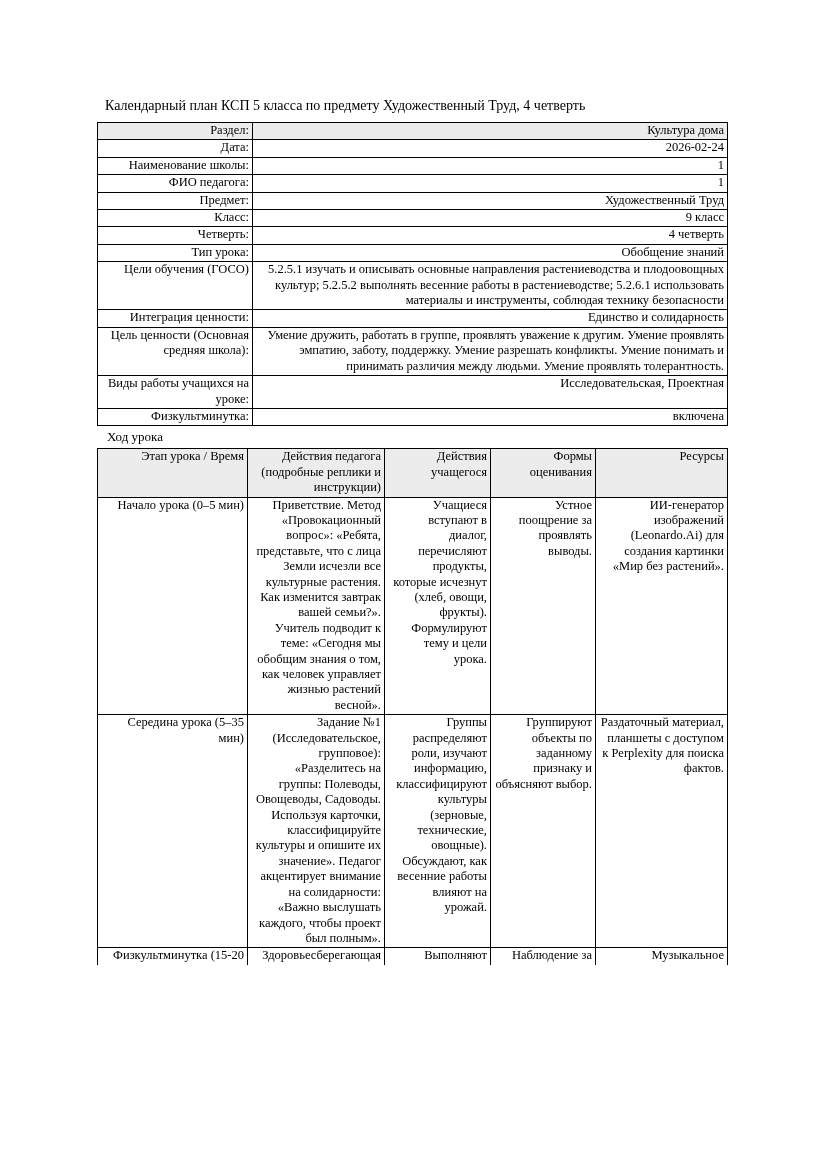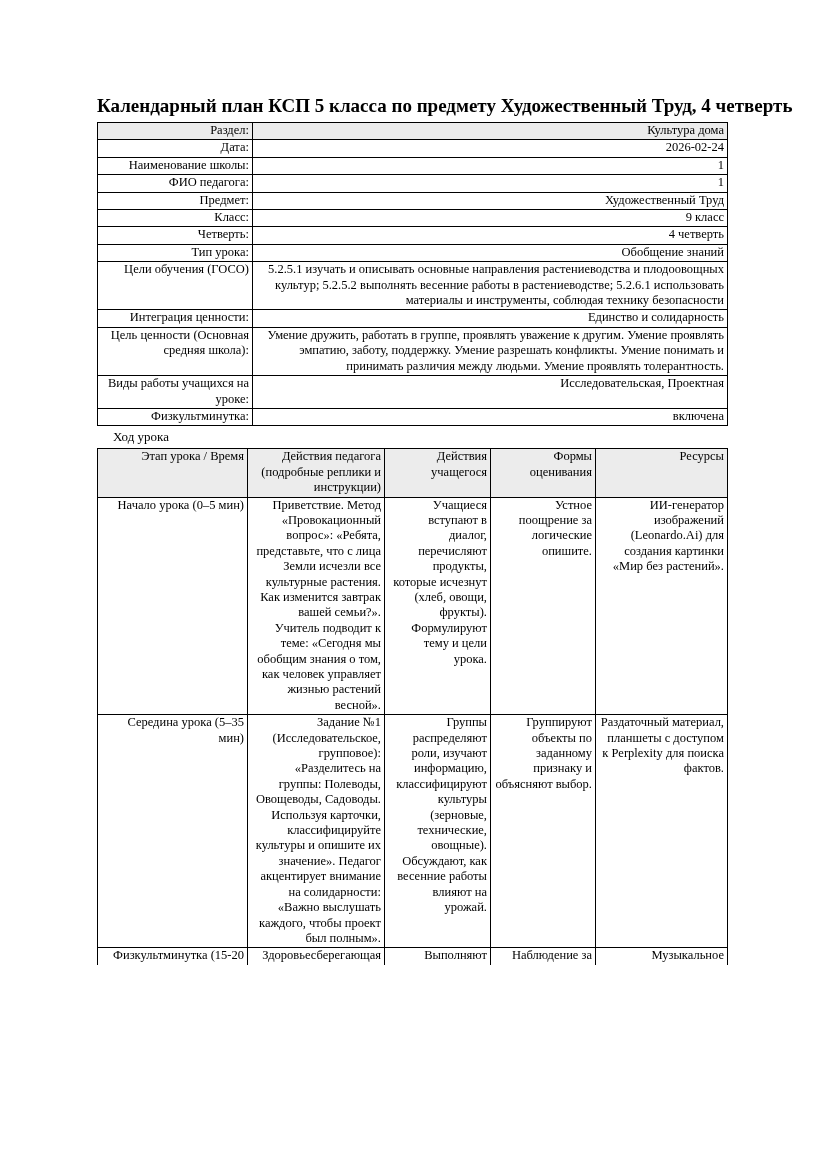--- a/index.html
+++ b/index.html
@@ -15,24 +15,24 @@
     font-family: "Liberation Serif", "DejaVu Serif", serif;
     color: #000;
   }
   .page {
     position: absolute;
     left: 97px;
     top: 98px;
     width: 631px;
   }
   .doc-title {
-    font-size: 19px;
+    font-size: 14px;
     line-height: 16px;
-    margin: 0 0 8px 0;
-    font-weight: bold;
+    margin: 0 0 8px 8px;
+    font-weight: normal;
     white-space: nowrap;
   }
   table {
     border-collapse: collapse;
     width: 630px;
     table-layout: fixed;
     font-size: 12.5px;
     line-height: 15.4px;
   }
   td, th {
@@ -47,21 +47,21 @@
   #info-table col.c-label { width: 155px; }
   #info-table col.c-value { width: 475px; }
   #lesson-table col.c1 { width: 150px; }
   #lesson-table col.c2 { width: 137px; }
   #lesson-table col.c3 { width: 106px; }
   #lesson-table col.c4 { width: 105px; }
   #lesson-table col.c5 { width: 132px; }
   .section-heading {
     font-size: 13px;
     line-height: 15px;
-    margin: 3px 0 4px 16px;
+    margin: 3px 0 4px 10px;
     font-weight: normal;
   }
   tr.clipped td {
     border-bottom: none;
     height: 15px;
     max-height: 15px;
     overflow: hidden;
     white-space: nowrap;
   }
 </style>
@@ -150,21 +150,21 @@
           <th class="shaded">Действия учащегося</th>
           <th class="shaded">Формы оценивания</th>
           <th class="shaded">Ресурсы</th>
         </tr>
       </thead>
     <tbody id="lesson-body">
         <tr>
           <td>Начало урока (0–5 мин)</td>
           <td>Приветствие. Метод «Провокационный вопрос»: «Ребята, представьте, что с лица Земли исчезли все культурные растения. Как изменится завтрак вашей семьи?». Учитель подводит к теме: «Сегодня мы обобщим знания о том, как человек управляет жизнью растений весной».</td>
           <td>Учащиеся вступают в диалог, перечисляют продукты, которые исчезнут (хлеб, овощи, фрукты). Формулируют тему и цели урока.</td>
-          <td>Устное поощрение за логические опишите.</td>
+          <td>Устное поощрение за проявлять выводы.</td>
           <td>ИИ-генератор изображений (Leonardo.Ai) для создания картинки «Мир без растений».</td>
         </tr>
         <tr>
           <td>Середина урока (5–35 мин)</td>
           <td>Задание №1 (Исследовательское, групповое): «Разделитесь на группы: Полеводы, Овощеводы, Садоводы. Используя карточки, классифицируйте культуры и опишите их значение». Педагог акцентирует внимание на солидарности: «Важно выслушать каждого, чтобы проект был полным».</td>
           <td>Группы распределяют роли, изучают информацию, классифицируют культуры (зерновые, технические, овощные). Обсуждают, как весенние работы влияют на урожай.</td>
           <td>Группируют объекты по заданному признаку и объясняют выбор.</td>
           <td>Раздаточный материал, планшеты с доступом к Perplexity для поиска фактов.</td>
         </tr>
         <tr class="clipped">

